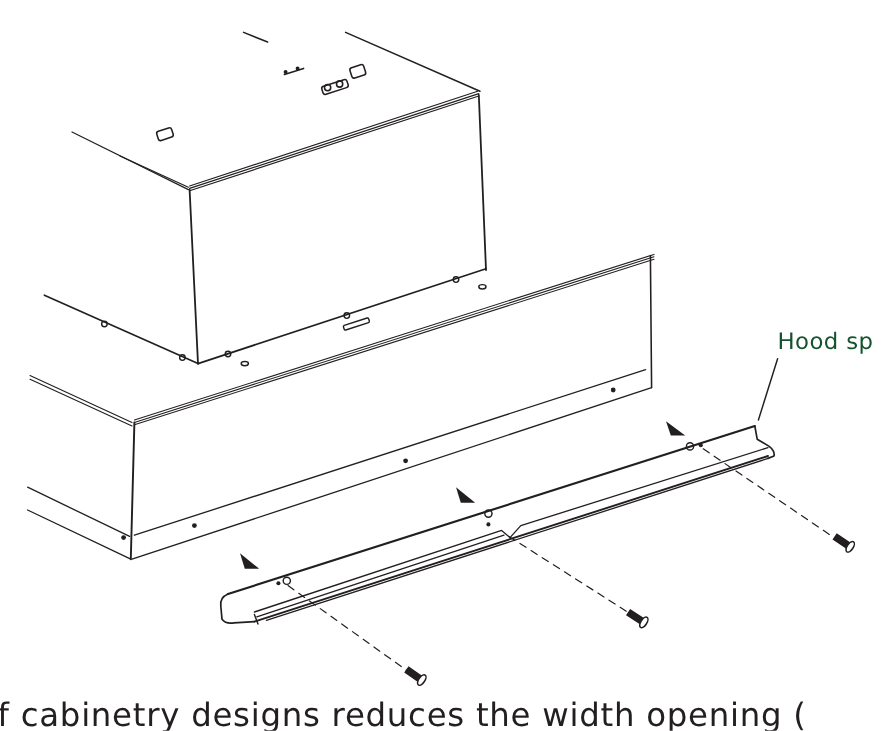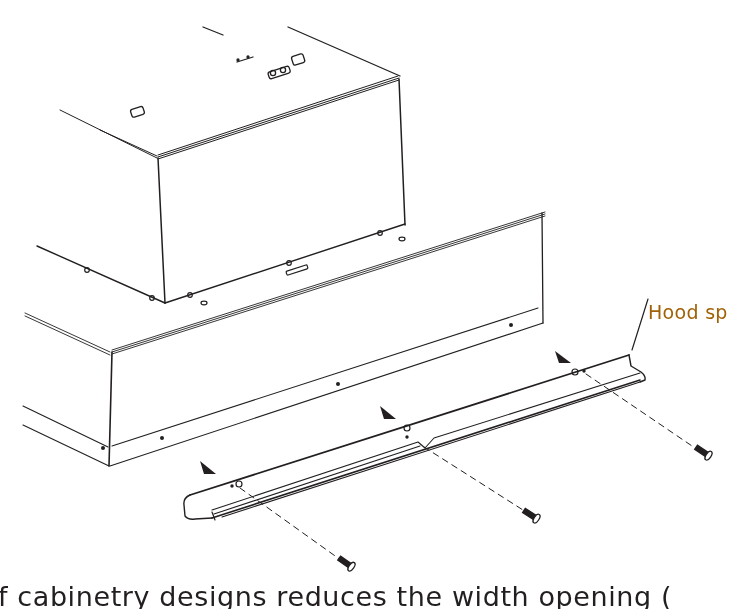--- a/index.html
+++ b/index.html
@@ -1,18 +1,18 @@
 <!DOCTYPE html>
 <html><head>
   <meta charset="utf-8">
   <style>
     html, body { margin: 0; padding: 0; background: #ffffff; }
     body { width: 740px; height: 609px; position: relative; overflow: hidden; font-family: "DejaVu Sans", sans-serif; color: #231f20; }
     .drawing { position: absolute; left: 0; top: 0; width: 740px; height: 609px; }
-    .callout { position: absolute; left: 648px; top: 274px; font-size: 19px; letter-spacing: 0.3px; white-space: nowrap; color: #a16207; margin-top: 27px; }
+    .callout { position: absolute; left: 648px; top: 274px; font-size: 19px; letter-spacing: 0.3px; white-space: nowrap; color: #14532d; }
     .body-text { position: absolute; left: -2px; top: 581px; font-size: 27px; letter-spacing: 0.6px; white-space: nowrap; color: #231f20; }
   </style>
 </head>
 <body>
 
 <svg class="drawing" viewBox="0 0 740 609" xmlns="http://www.w3.org/2000/svg">
   <g fill="none" stroke="#231f20" stroke-linejoin="round" stroke-linecap="round">
 
     <g>
       <line x1="203" y1="27" x2="223" y2="35" stroke-width="1.3"></line>

